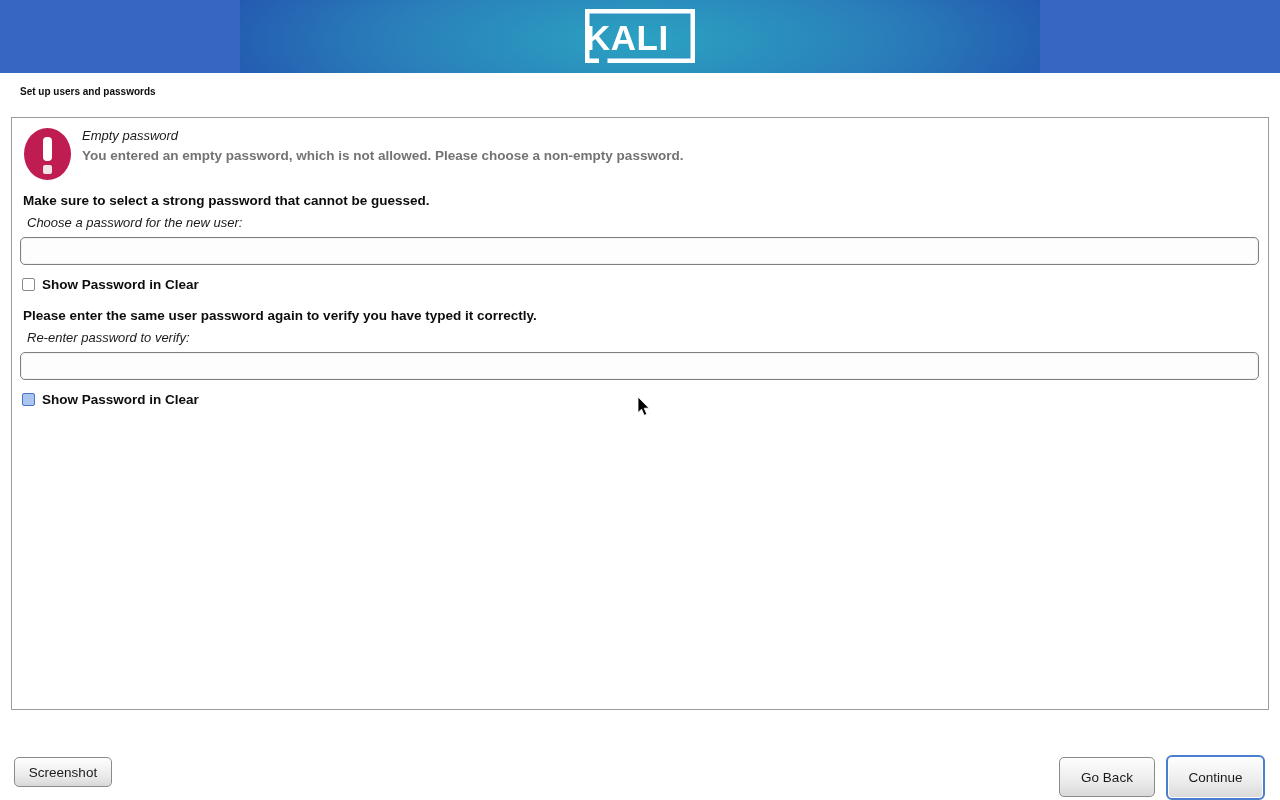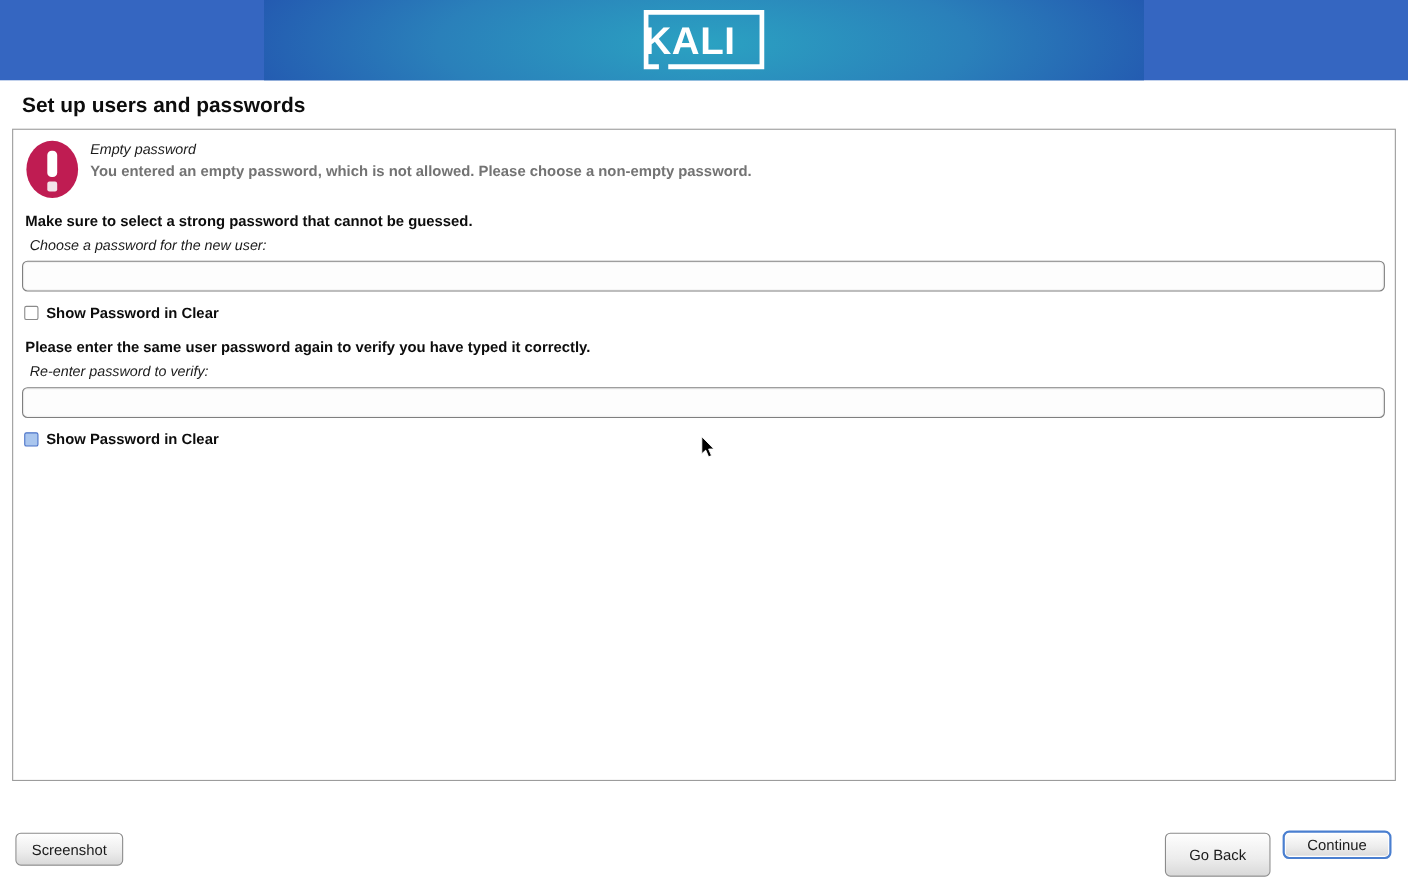--- a/index.html
+++ b/index.html
@@ -36,21 +36,21 @@
     position: absolute; left: 0; top: 4px;
     width: 110px; text-align: left;
     font-size: 35px; font-weight: bold; color: #ffffff;
     letter-spacing: 0.5px;
     line-height: 50px;
   }
 
   
   .page-title {
     position: absolute; left: 20px; top: 86px;
-    font-size: 19px; font-weight: bold; color: #0d0d0d;
+    font-size: 10px; font-weight: bold; color: #0d0d0d;
   }
 
   
   .content-box {
     position: absolute; left: 11px; top: 117px;
     width: 1258px; height: 593px;
     background: #ffffff;
     border: 1px solid #9c9c9c;
   }
 
@@ -129,21 +129,21 @@
     border: 1px solid #8b8b8b;
     border-radius: 5px;
     font-family: "Liberation Sans", sans-serif;
     font-size: 13.5px; font-weight: normal; color: #1a1a1a;
     display: flex; align-items: center; justify-content: center;
     cursor: default;
   }
   .btn-screenshot { left: 14px;  top: 757px; width: 98px; height: 30px; }
   .btn-goback     { left: 1059px; top: 757px; width: 96px; height: 40px; }
   .btn-continue   {
-    left: 1166px; top: 755px; width: 99px; height: 26px;
+    left: 1166px; top: 755px; width: 99px; height: 45px;
     border: 2px solid var(--focus-ring, #4a7fd0);
     border-radius: 6px;
     box-shadow: inset 0 0 0 1px #ffffff;
   }
 
   
   .cursor { position: absolute; left: 637px; top: 397px; }
 </style>
 </head>
 <body>

